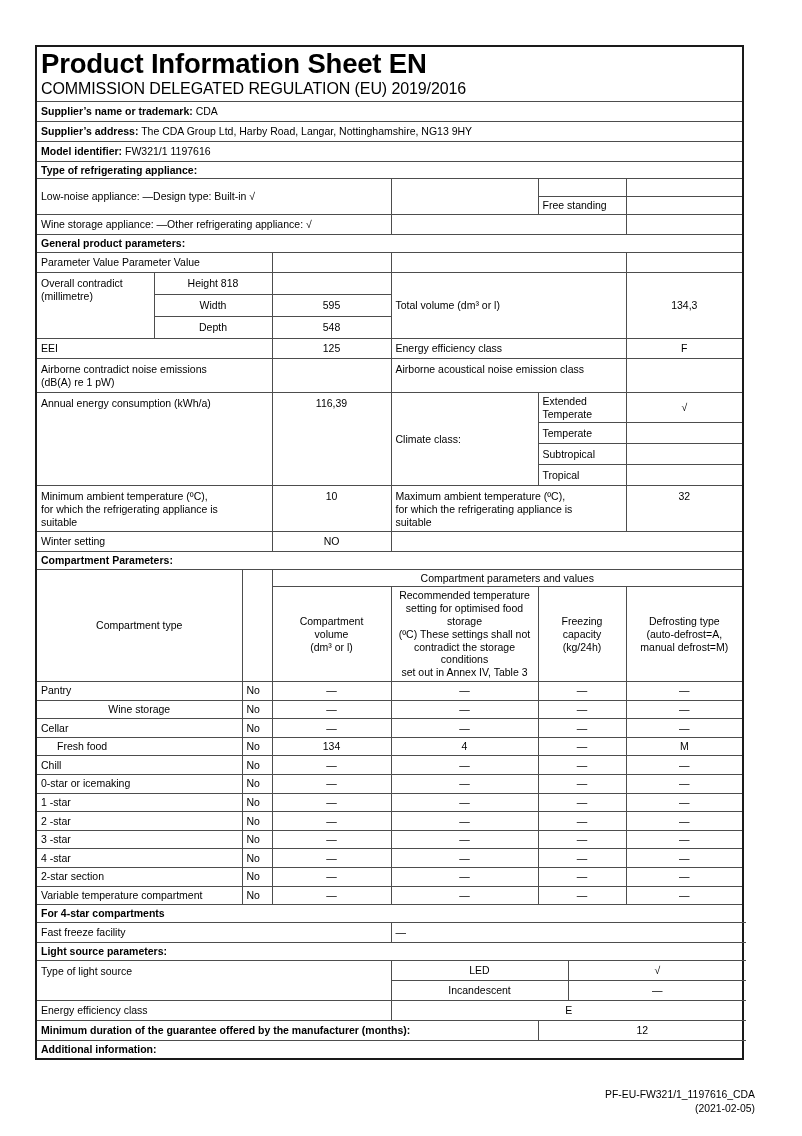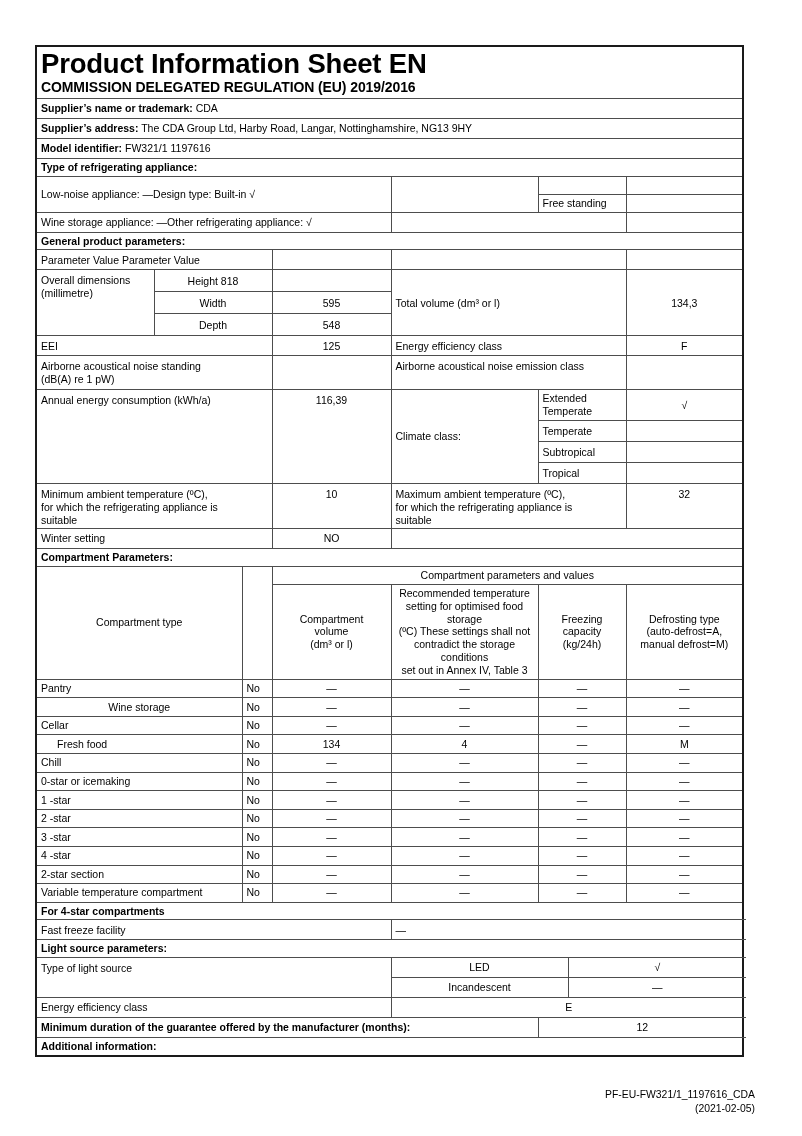--- a/index.html
+++ b/index.html
@@ -45,22 +45,22 @@
   
   .titlecell { padding: 4px 6px 5px 6px; border-bottom: 1px solid #1a1a1a; }
   .title-main {
     font-size: 27.5px;
     font-weight: bold;
     letter-spacing: -0.2px;
     line-height: 1.06;
     white-space: nowrap;
   }
   .title-sub {
-    font-size: 14px;
-    font-weight: bold;
+    font-size: 16px;
+    font-weight: normal;
     margin-top: 1px;
     letter-spacing: -0.1px;
   }
   .sec { font-weight: bold; font-size: 10.8px; }
   .lbl-b { font-weight: bold; }
 
   .rowtall { height: 20px; }
   .comp-row td { height: 18.6px; font-size: 10.3px; }
   .dash { letter-spacing: 0; }
 
@@ -154,21 +154,21 @@
 
       <tr class="rowtall">
         <td colspan="2" class="l" style="border-left:none;">Parameter Value Parameter Value</td>
         <td>&nbsp;</td>
         <td colspan="2">&nbsp;</td>
         <td style="border-right:none;">&nbsp;</td>
       </tr>
 
       <tr>
         <td rowspan="3" class="l tight" style="border-left:none;vertical-align:top;padding-top:4px;">
-          <div>Overall dimensions</div>
+          <div>Overall contradict</div>
           <div>(millimetre)</div>
         </td>
         <td class="c" style="height:22px;">Height 818</td>
         <td class="c">&nbsp;</td>
         <td colspan="2" rowspan="3" class="l">Total volume (dm³ or l)</td>
         <td rowspan="3" class="c" style="border-right:none;">134,3</td>
       </tr>
       <tr>
         <td class="c" style="height:22px;">Width</td>
         <td class="c">595</td>
@@ -180,21 +180,21 @@
 
       <tr class="rowtall">
         <td colspan="2" class="l" style="border-left:none;">EEI</td>
         <td class="c">125</td>
         <td colspan="2" class="l">Energy efficiency class</td>
         <td class="c" style="border-right:none;">F</td>
       </tr>
 
       <tr>
         <td colspan="2" class="l tight" style="border-left:none;vertical-align:top;padding-top:4px;height:34px;">
-          <div>Airborne acoustical noise standing</div>
+          <div>Airborne contradict noise emissions</div>
           <div>(dB(A) re 1 pW)</div>
         </td>
         <td class="c">&nbsp;</td>
         <td colspan="2" class="l" style="vertical-align:top;padding-top:4px;">Airborne acoustical noise emission class</td>
         <td class="c" style="border-right:none;">&nbsp;</td>
       </tr>
 
       <tr>
         <td colspan="2" rowspan="4" class="l" style="border-left:none;vertical-align:top;padding-top:4px;">Annual energy consumption (kWh/a)</td>
         <td rowspan="4" class="c" style="vertical-align:top;padding-top:4px;">116,39</td>

